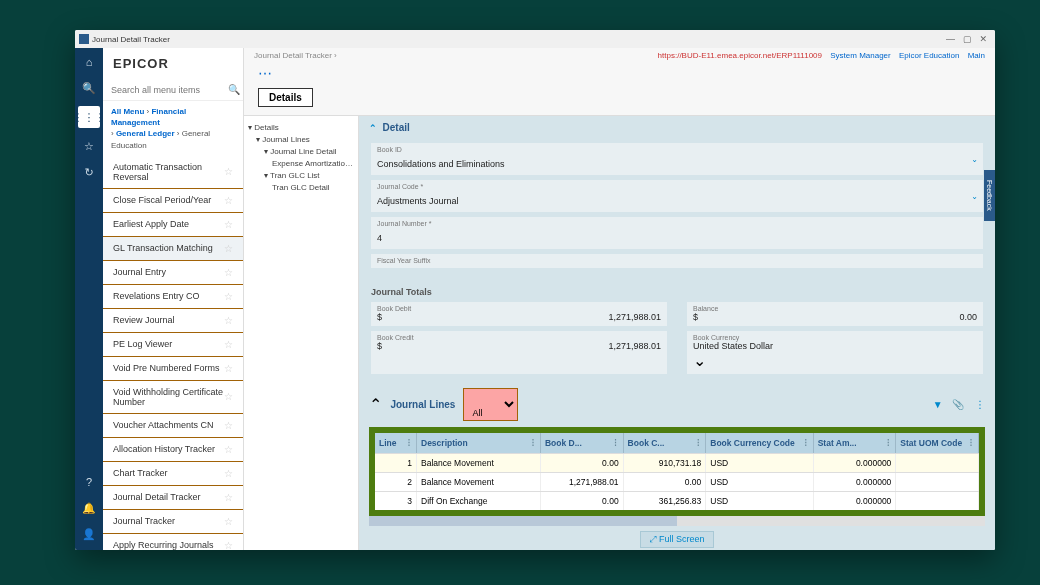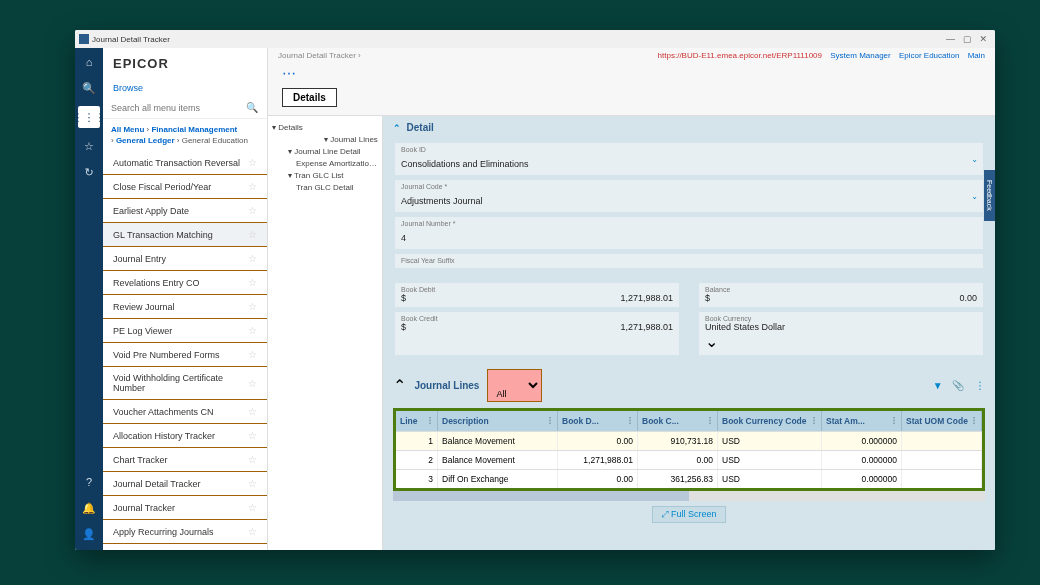--- a/index.html
+++ b/index.html
@@ -8,21 +8,21 @@
 .titlebar { height: 18px; background: #f0f0f0; display: flex; align-items: center; padding: 0 4px; font-size: 8px; color: #333; justify-content: space-between; }
 .titlebar-left { display: flex; align-items: center; gap: 3px; }
 .titlebar-icon { width: 10px; height: 10px; background: #2a5a8a; }
 .win-ctrl { display: flex; gap: 8px; padding-right: 4px; }
 .win-ctrl span { font-size: 9px; color: #666; cursor: default; }
 .body { display: flex; flex: 1; overflow: hidden; }
 .rail { width: 28px; background: #103a5e; display: flex; flex-direction: column; align-items: center; padding-top: 6px; gap: 10px; }
 .rail-icon { width: 16px; height: 16px; color: #d0dde8; display: flex; align-items: center; justify-content: center; font-size: 11px; cursor: pointer; }
 .rail-icon.active { background: #fff; color: #103a5e; width: 22px; height: 22px; border-radius: 2px; }
 .rail-bottom { margin-top: auto; margin-bottom: 8px; display: flex; flex-direction: column; gap: 10px; align-items: center; }
-.menu-panel { width: 165px; background: #fff; border-right: 1px solid #ddd; display: flex; flex-direction: column; font-size: 9px; overflow-y: auto; }
+.menu-panel { width: 141px; background: #fff; border-right: 1px solid #ddd; display: flex; flex-direction: column; font-size: 9px; overflow-y: auto; }
 .logo { padding: 8px 10px; font-size: 13px; font-weight: bold; letter-spacing: 1px; color: #333; }
 .browse { padding: 4px 10px; color: #0066cc; font-size: 9px; cursor: pointer; }
 .search-row { padding: 5px 8px; display: flex; align-items: center; border-bottom: 1px solid #eee; }
 .search-row input { flex: 1; border: none; font-size: 9px; outline: none; color: #888; }
 .search-row .sicon { color: #0066cc; font-size: 10px; }
 .crumbs { padding: 5px 8px; font-size: 8px; color: #555; line-height: 1.4; }
 .crumbs a { color: #0066cc; text-decoration: none; font-weight: bold; }
 .menu-item { padding: 6px 10px; display: flex; justify-content: space-between; align-items: center; border-bottom: 1px solid #a16207; cursor: pointer; color: #333; }
 .menu-item.sel { background: #eef2f5; }
 .menu-item .star { color: #ccc; font-size: 10px; }
@@ -32,42 +32,42 @@
 .top-info .right span { margin-left: 6px; }
 .url { color: #cc3333; padding-left: 6px; }
 .lnk { color: #0066cc; }
 .page-title-row { display: flex; justify-content: space-between; align-items: center; padding: 2px 14px 6px; }
 .page-title { font-size: 17px; color: #222; }
 .dots { color: #0066cc; font-size: 14px; cursor: pointer; }
 .details-btn { margin: 0 14px 8px; padding: 3px 10px; border: 1.5px solid #333; background: #fff; font-size: 10px; font-weight: bold; display: inline-block; cursor: pointer; }
 .workarea { display: flex; flex: 1; overflow: hidden; border-top: 1px solid #ddd; }
 .tree { width: 115px; background: #fff; border-right: 1px solid #ddd; padding: 5px 4px; font-size: 8px; color: #444; }
 .tree div { padding: 1.5px 0; white-space: nowrap; overflow: hidden; text-overflow: ellipsis; }
-.tree .i1 { padding-left: 8px; margin-left: 44px; }
+.tree .i1 { padding-left: 8px; }
 .tree .i2 { padding-left: 16px; }
 .tree .i3 { padding-left: 24px; }
 .content { flex: 1; background: #d5e4ea; overflow-y: auto; padding: 0; }
 .panel-hdr { padding: 6px 10px; font-size: 10px; font-weight: bold; color: #2a5a8a; display: flex; align-items: center; gap: 6px; background: #d5e4ea; }
 .panel-hdr .chev { color: #0088cc; font-size: 9px; }
 .form-grid { padding: 4px 12px 8px; display: grid; grid-template-columns: 1fr; gap: 5px 20px; }
 .fld { background: #e8eff2; padding: 3px 6px 4px; position: relative; }
 .fld-lbl { font-size: 7px; color: #777; display: block; }
 .fld-val { font-size: 9px; color: #222; }
 .fld .dd { position: absolute; right: 5px; top: 50%; transform: translateY(-50%); color: #0088cc; font-size: 8px; }
 .section-title { padding: 6px 12px 3px; font-size: 9px; font-weight: bold; color: #555; }
 .totals-grid { padding: 2px 12px 8px; display: grid; grid-template-columns: 1fr 1fr; gap: 5px 20px; }
 .tot-fld { background: #e8eff2; padding: 3px 6px 4px; display: flex; flex-direction: column; position: relative; }
 .tot-lbl { font-size: 7px; color: #777; }
 .tot-row { display: flex; justify-content: space-between; font-size: 9px; color: #222; }
 .jl-hdr { padding: 6px 10px; display: flex; align-items: center; gap: 8px; background: #d5e4ea; }
 .jl-hdr .title { font-size: 10px; font-weight: bold; color: #2a5a8a; }
 .jl-hdr select { font-size: 9px; padding: 18px 18px 1px 4px; border: 1px solid #a16207; background: #fca5a5; }
 .jl-tools { margin-left: auto; display: flex; gap: 10px; color: #0088cc; font-size: 10px; }
 .jl-tools span { cursor: pointer; }
-.grid { margin: 0 10px; background: #fff; border: 3px solid #4d7c0f; font-size: 8.5px; }
+.grid { margin: 0 10px; background: #fff; border: 6px solid #4d7c0f; font-size: 8.5px; }
 .grid-hdr { display: grid; grid-template-columns: 42px 1.5fr 1fr 1fr 1.3fr 1fr 1fr; background: #b8d4e3; }
 .grid-hdr div { padding: 5px 4px; border-right: 1px solid #9db8c8; font-weight: bold; color: #2a5a8a; white-space: nowrap; overflow: hidden; text-overflow: ellipsis; position: relative; }
 .grid-hdr div::after { content: "⋮"; position: absolute; right: 3px; color: #6a8a9a; font-size: 8px; }
 .grid-row { display: grid; grid-template-columns: 42px 1.5fr 1fr 1fr 1.3fr 1fr 1fr; border-top: 1px solid #ddd; }
 .grid-row div { padding: 4px 4px; border-right: 1px solid #eee; white-space: nowrap; overflow: hidden; }
 .grid-row.hl { background: #fffdea; }
 .num { text-align: right; }
 .hscroll { height: 10px; background: #e0e0e0; margin: 0 10px; position: relative; }
 .hscroll .thumb { position: absolute; left: 0; width: 50%; height: 100%; background: #b8c8d8; }
 .fullscreen-row { display: flex; justify-content: center; padding: 5px; }
@@ -99,21 +99,20 @@
       <div class="rail-icon">↻</div>
       <div class="rail-bottom">
         <div class="rail-icon">?</div>
         <div class="rail-icon">🔔</div>
         <div class="rail-icon">👤</div>
       </div>
     </div>
 
     <div class="menu-panel">
       <div class="logo">EPICOR</div>
-      <div class="browse">Browse</div>
       <div class="search-row">
         <input placeholder="Search all menu items" style="">
         <span class="sicon">🔍</span>
       </div>
       <div class="crumbs">
         <a>All Menu</a> › <a>Financial Management</a><br>
         › <a>General Ledger</a> › <span>General Education</span>
       </div>
       <div id="menu-list">
           <div class="menu-item">
@@ -214,20 +213,21 @@
               <span>Detail</span>
             </div>
           <div class="form-grid">
             <div class="fld"><span class="fld-lbl">Book ID</span><span class="fld-val">Consolidations and Eliminations</span><span class="dd">⌄</span></div>
             <div class="fld"><span class="fld-lbl">Journal Code *</span><span class="fld-val">Adjustments Journal</span><span class="dd">⌄</span></div>
             <div class="fld"><span class="fld-lbl">Journal Number *</span><span class="fld-val">4</span></div>
             <div class="fld"><span class="fld-lbl">Fiscal Year Suffix</span><span class="fld-val"></span></div>
             <div></div>
           </div>
 
+          <div class="section-title">Journal Totals</div>
           <div class="totals-grid">
             <div class="tot-fld">
                 <span class="tot-lbl">Book Debit</span>
                 <div class="tot-row">
                   <span>$</span>
                   <span>1,271,988.01</span>
                 </div>
               </div>
             <div class="tot-fld">
                 <span class="tot-lbl">Balance</span>

